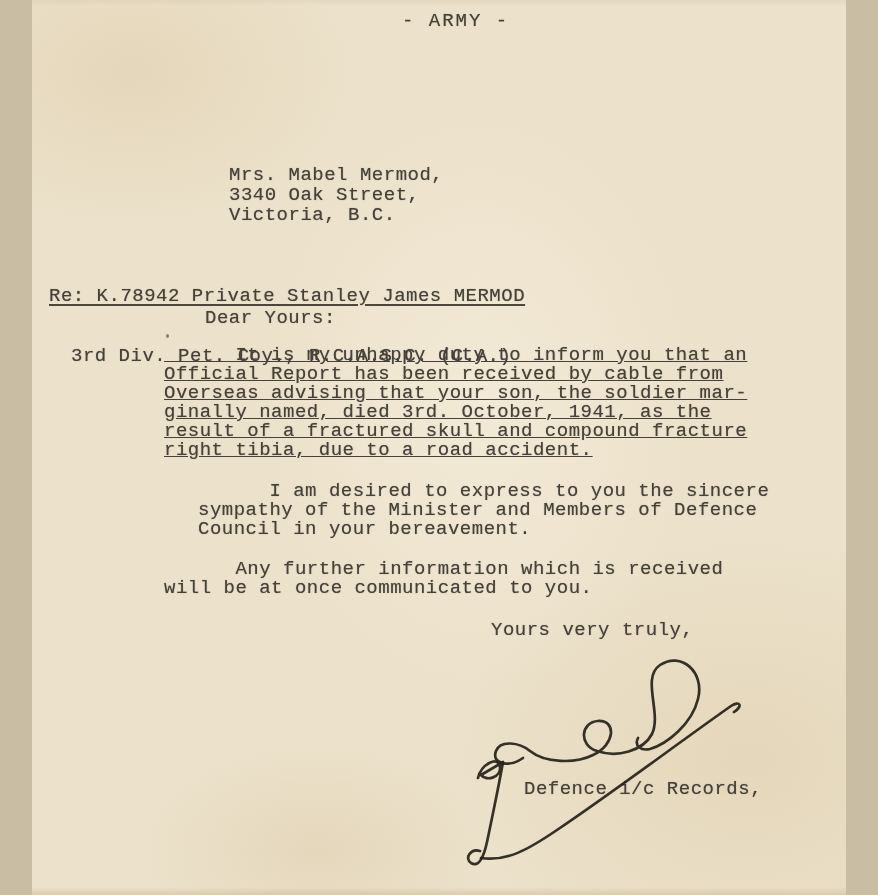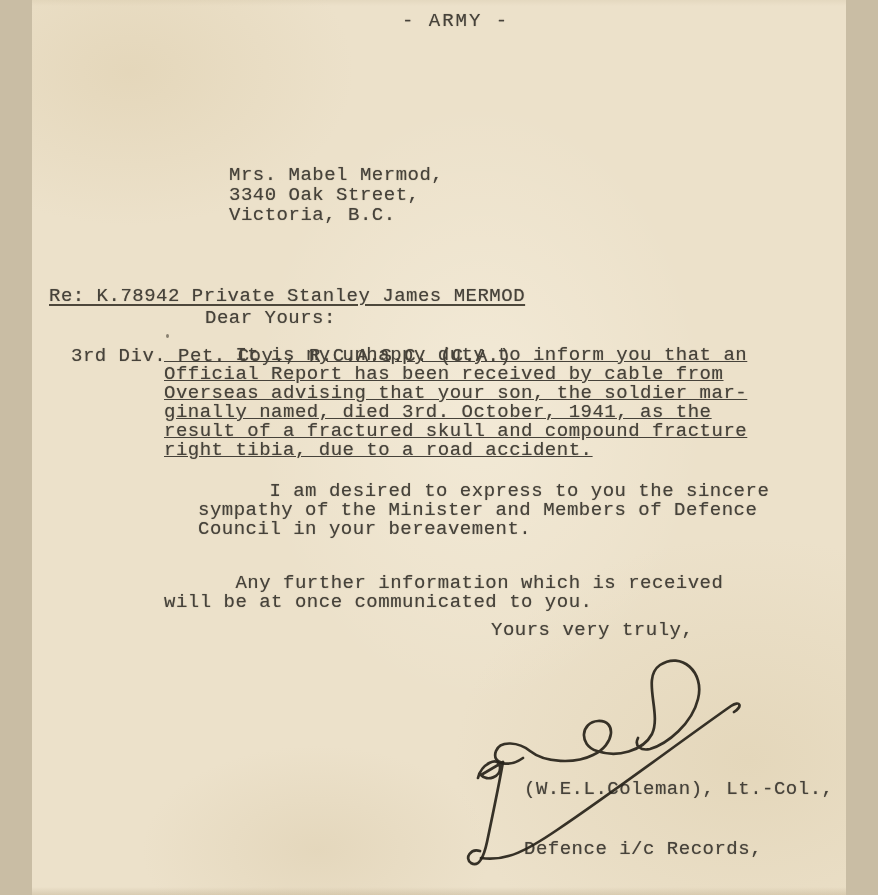--- a/index.html
+++ b/index.html
@@ -34,21 +34,21 @@
   .re-line1 {
     text-decoration: underline;
     text-decoration-thickness: 1.5px;
     text-underline-offset: 3px;
     text-decoration-color: rgba(70,64,52,0.9);
   }
   .re-line2 { margin-left: 22px; }
   .salutation { left: 173px; top: 307px; }
   .para1 { left: 132px; top: 346px; text-decoration: underline; }
   .para2 { left: 132px; top: 482px; margin-left: 34px; }
-  .para3 { left: 132px; top: 574px; }
+  .para3 { left: 132px; top: 560px; }
   .closing { left: 459px; top: 619px; }
   .sig-text { left: 492px; top: 739px; }
   .signature-svg {
     position: absolute;
     left: 413px;
     top: 650px;
     width: 310px;
     height: 218px;
     z-index: 2;
     pointer-events: none;
@@ -102,21 +102,20 @@
   <div class="abs para2 lh19">      I am desired to express to you the sincere
 sympathy of the Minister and Members of Defence
 Council in your bereavement.</div>
 
   <div class="abs para3 lh19">      Any further information which is received
 will be at once communicated to you.</div>
 
   <div class="abs closing">Yours very truly,</div>
 
   <div class="abs sig-text lh20">
-    <div>(W.E.L.Coleman), Lt.-Col.,</div>
     <div>Defence i/c Records,</div>
     
   </div>
 
   <svg class="signature-svg" viewBox="0 0 310 218" aria-hidden="true">
 
     <path d="M 78 108 C 64 118, 46 114, 51 101 C 55 90, 74 92, 85 101 C 100 113, 130 114, 148 105 C 170 95, 172 70, 153 71 C 136 72, 133 95, 152 101 C 172 108, 198 101, 207 84 C 217 63, 196 28, 215 15 C 236 1, 260 22, 253 49 C 247 74, 222 94, 205 99 C 196 101, 189 96, 193 88"></path>
 
     <path d="M 33 128 C 36 114, 54 105, 55 117 C 56 127, 42 132, 36 125 L 58 112 C 53 140, 47 168, 42 192 C 39 206, 34 218, 26 213 C 19 208, 26 198, 35 201"></path>
 

